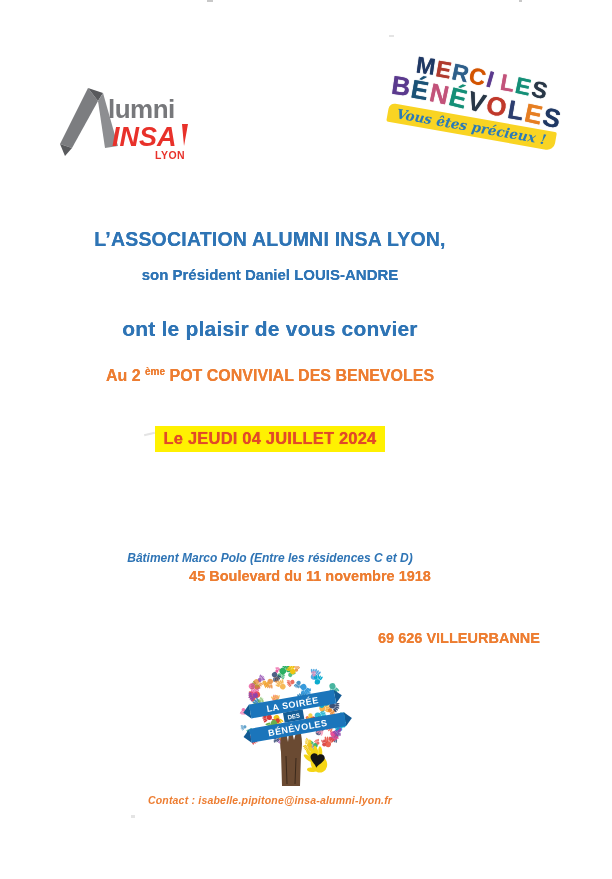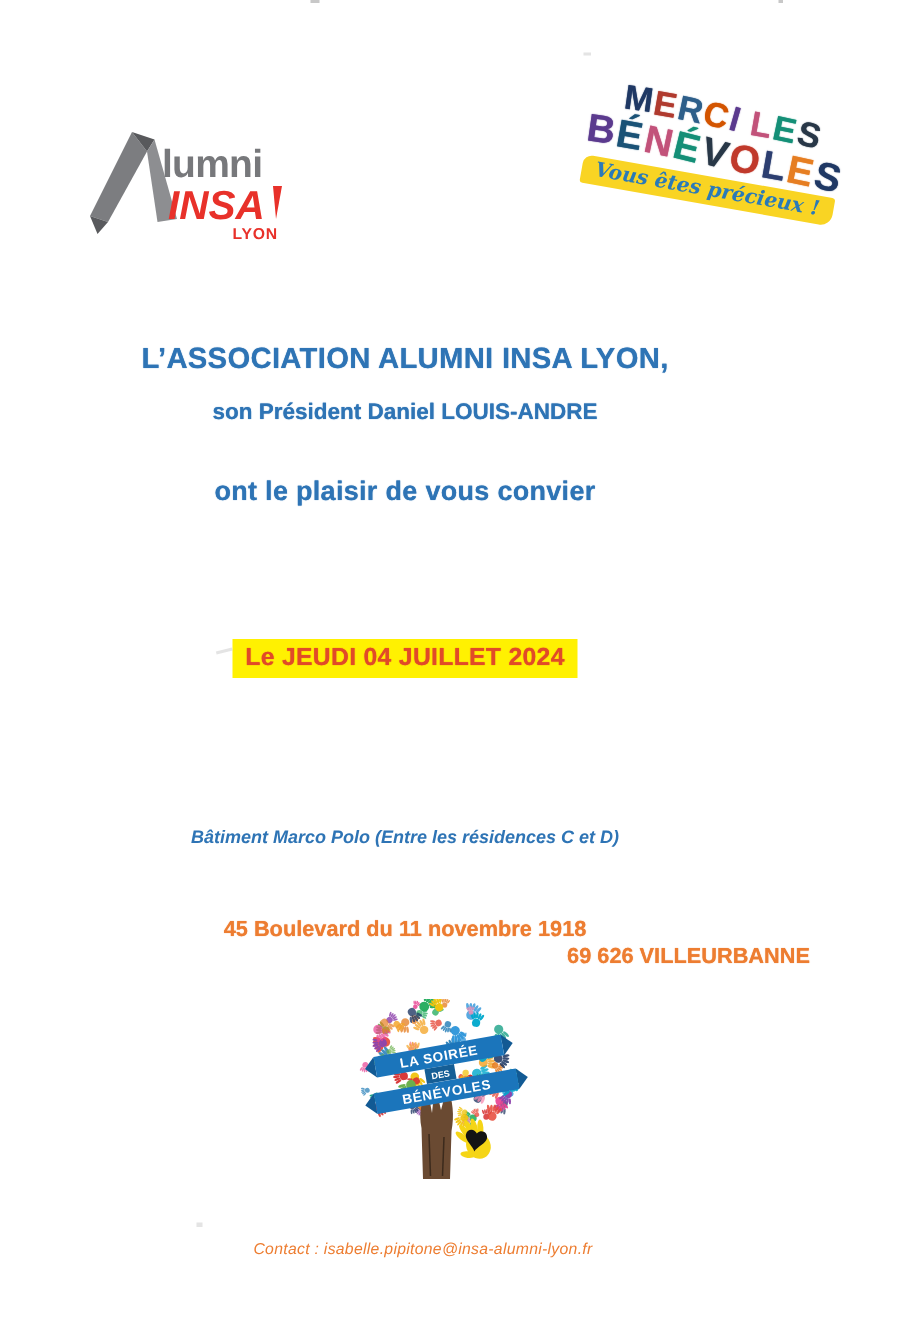--- a/index.html
+++ b/index.html
@@ -7,35 +7,35 @@
     position:relative;width:612px;height:879px;background:#ffffff;overflow:hidden;
     font-family:"Liberation Sans","DejaVu Sans",sans-serif;
   }
   .line{position:absolute;left:0;width:540px;text-align:center;font-weight:bold;white-space:nowrap;}
   .soft{text-shadow:0 0 0.6px currentColor;}
   .blue{color:var(--blue);}
   .orange{color:var(--orange);}
 
   #title-line{top:228px;font-size:19.5px;letter-spacing:0.2px;}
   #president-line{top:266px;font-size:15px;}
-  #invite-line{top:317px;font-size:18px;letter-spacing:0.2px;}
+  #invite-line{top:317px;font-size:21px;letter-spacing:0.2px;}
   #event-line{top:366px;font-size:16px;}
   #event-line sup{font-size:10px;vertical-align:6px;letter-spacing:0;}
   #date-line{top:426px;}
   #date-highlight{
     display:inline-block;background:var(--highlight);color:var(--date-red);
     font-size:16.5px;font-weight:bold;padding:3px 9px 4px 9px;letter-spacing:0.2px;
     text-shadow:0 0 0.7px currentColor;
     text-align:right;
   }
   #time-line{top:494px;font-size:16.5px;letter-spacing:0.2px;}
   #venue-line{top:551px;font-size:12px;font-style:italic;}
-  #address-line1{top:612px;font-size:14.5px;}
+  #address-line1{top:568px;font-size:14.5px;padding-left:40px;}
   #address-line2{top:630px;font-size:14.5px;text-align:right;}
-  #contact-line{top:827px;font-size:10.5px;font-style:italic;font-weight:normal;letter-spacing:0.2px;padding-left:12px;}
+  #contact-line{top:794px;font-size:10.5px;font-style:italic;font-weight:bold;letter-spacing:0.2px;}
 
   
   #alumni-logo{position:absolute;left:58px;top:86px;width:145px;height:80px;}
 
   
   #merci-logo{
     position:absolute;left:372px;top:66px;width:210px;text-align:center;
     transform:rotate(12deg);transform-origin:50% 50%;
   }
   .merci-row{line-height:1.02;font-weight:800;white-space:nowrap;}
@@ -79,20 +79,21 @@
     <div id="merci-row2" class="merci-row"><span class="merci-letter" style="color: rgb(91, 58, 142); transform: rotate(-4deg);">B</span><span class="merci-letter" style="color: rgb(26, 82, 118); transform: rotate(-2deg);">É</span><span class="merci-letter" style="color: rgb(194, 82, 122); transform: rotate(0deg);">N</span><span class="merci-letter" style="color: rgb(20, 143, 119); transform: rotate(2deg);">É</span><span class="merci-letter" style="color: rgb(40, 55, 71); transform: rotate(4deg);">V</span><span class="merci-letter" style="color: rgb(192, 57, 43); transform: rotate(-4deg);">O</span><span class="merci-letter" style="color: rgb(44, 62, 112); transform: rotate(-2deg);">L</span><span class="merci-letter" style="color: rgb(230, 126, 34); transform: rotate(0deg);">E</span><span class="merci-letter" style="color: rgb(31, 56, 100); transform: rotate(2deg);">S</span></div>
     <div id="merci-tagline-wrap">
       <span id="merci-tagline">Vous êtes précieux !</span>
     </div>
   </div>
 
   <div id="title-line" class="line blue soft">L’ASSOCIATION ALUMNI INSA LYON,</div>
   <div id="president-line" class="line blue soft">son Président Daniel LOUIS-ANDRE</div>
   <div id="invite-line" class="line blue soft">ont le plaisir de vous convier</div>
 
+  <div id="event-line" class="line orange soft"><span>Au 2 </span><sup>ème</sup><span> POT CONVIVIAL DES BENEVOLES</span></div>
 
   <div id="date-line" class="line">
     <span id="date-highlight">Le JEUDI 04 JUILLET 2024</span>
   </div>
 
   <div id="venue-line" class="line blue">Bâtiment Marco Polo (Entre les résidences C et D)</div>
   <div id="address-line1" class="line orange soft">45 Boulevard du 11 novembre 1918</div>
   <div id="address-line2" class="line orange soft">69 626 VILLEURBANNE</div>
 
   <svg id="tree-svg" viewBox="0 0 160 130">

